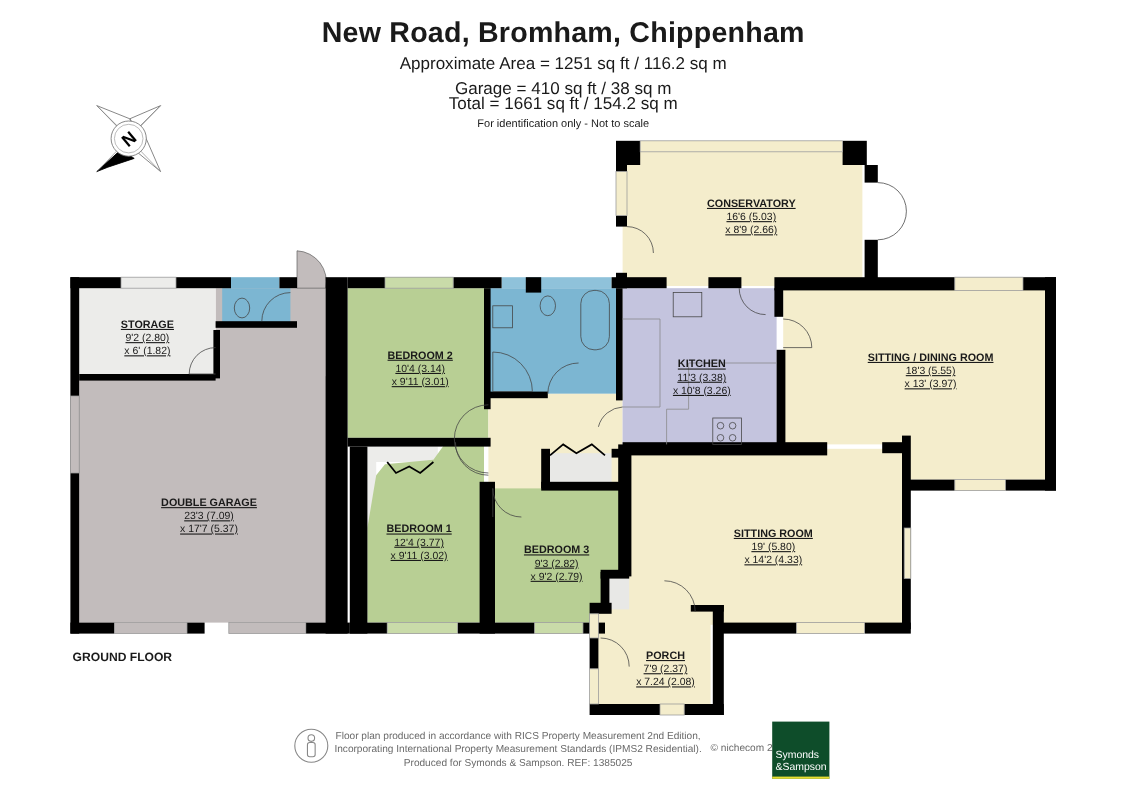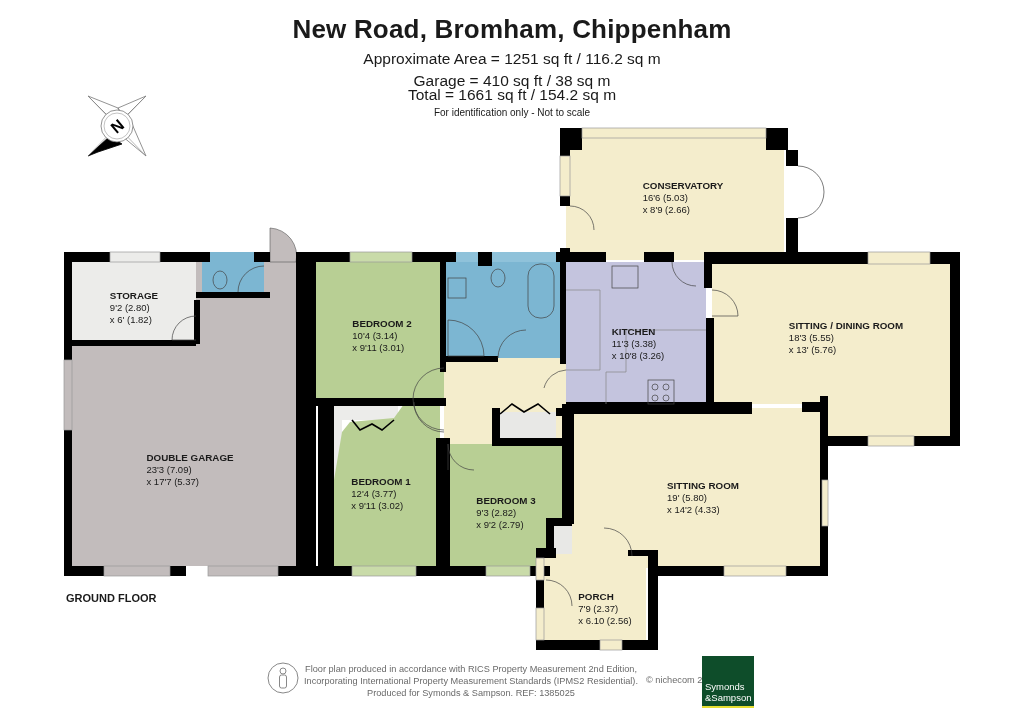--- a/index.html
+++ b/index.html
@@ -3,21 +3,21 @@
 <meta charset="utf-8">
 <style>
   html, body { margin:0; padding:0; background:#ffffff; }
   body { width:1024px; height:724px; position:relative; overflow:hidden; font-family:"Liberation Sans", sans-serif; color:#1a1a1a; }
   .hdr { position:absolute; left:0; width:1024px; text-align:center; }
   .title { top:14px; font-size:26px; font-weight:bold; letter-spacing:0.2px; }
   .sub { font-size:15.5px; line-height:18px; }
   .sub1 { top:50px; } .sub2 { top:72px; } .sub3 { top:86px; }
   .note { top:107px; font-size:10px; }
   .plan { position:absolute; left:0; top:0; }
-  .room-label { position:absolute; text-align:left; font-size:9.5px; line-height:12px; transform:translateX(-50%); white-space:nowrap; }
+  .room-label { position:absolute; text-align:center; font-size:9.5px; line-height:12px; transform:translateX(-50%); white-space:nowrap;text-decoration:underline; }
   .room-label .nm { font-weight:bold; font-size:9.8px; }
   .floor-label { position:absolute; left:66px; top:592px; font-weight:bold; font-size:11px; }
   .footer { position:absolute; left:266px; top:659px; width:430px; height:52px; }
   .footer .txt { position:absolute; left:38px; top:4px; font-size:9.2px; line-height:12px; color:#6a6a6a; white-space:nowrap;text-align:center; }
   .footer .copy { position:absolute; left:356px; top:16px; font-size:9.2px; color:#6a6a6a; white-space:nowrap;margin-left:24px; }
   .logo { position:absolute; left:702px; top:656px; width:52px; height:50px; background:#0e4d2a; border-bottom:2px solid #e6de32; }
   .logo span { position:absolute; left:3px; font-size:9.5px; color:#ffffff; line-height:11px; }
 </style>
 </head>
 <body>
@@ -239,31 +239,31 @@
   <div>x 8'9 (2.66)</div>
 </div>
 <div class="room-label" style="left:638px;top:326px;">
   <div class="nm">KITCHEN</div>
   <div>11'3 (3.38)</div>
   <div>x 10'8 (3.26)</div>
 </div>
 <div class="room-label" style="left:846px;top:320px;">
   <div class="nm">SITTING / DINING ROOM</div>
   <div>18'3 (5.55)</div>
-  <div>x 13' (5.76)</div>
+  <div>x 13' (3.97)</div>
 </div>
 <div class="room-label" style="left:703px;top:480px;">
   <div class="nm">SITTING ROOM</div>
   <div>19' (5.80)</div>
   <div>x 14'2 (4.33)</div>
 </div>
 <div class="room-label" style="left:605px;top:591px;">
   <div class="nm">PORCH</div>
   <div>7'9 (2.37)</div>
-  <div>x 6.10 (2.56)</div>
+  <div>x 7.24 (2.08)</div>
 </div>
 
 <div class="floor-label">GROUND FLOOR</div>
 
 <div class="footer">
   <svg width="34" height="34" style="position:absolute;left:0;top:2px;">
     <circle cx="17" cy="17" r="15" fill="none" stroke="#888" stroke-width="1"></circle>
     <circle cx="17" cy="10" r="3" fill="none" stroke="#888" stroke-width="1"></circle>
     <rect x="13.5" y="14" width="7" height="13" rx="2" fill="none" stroke="#888" stroke-width="1"></rect>
   </svg>

